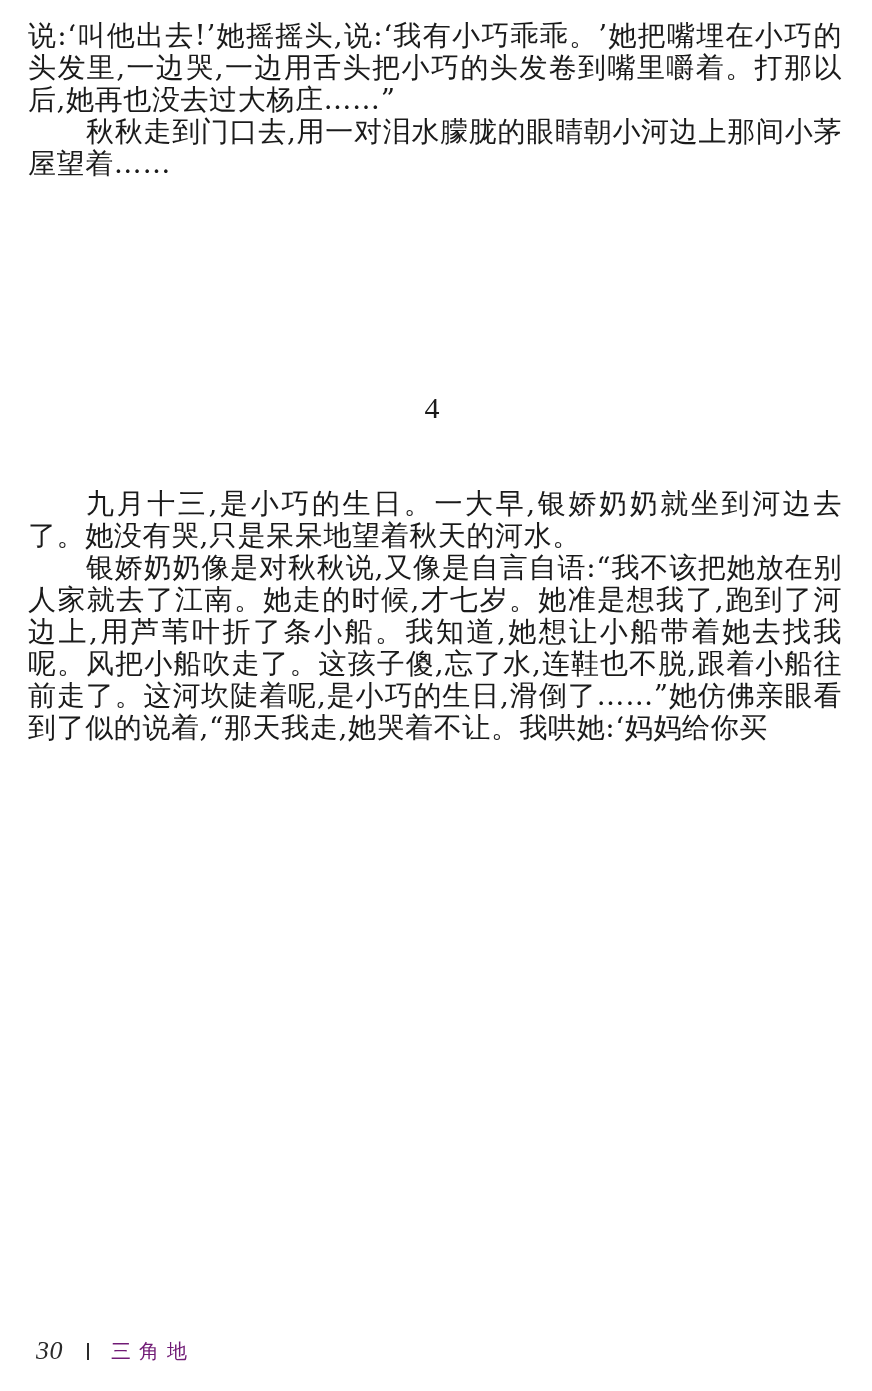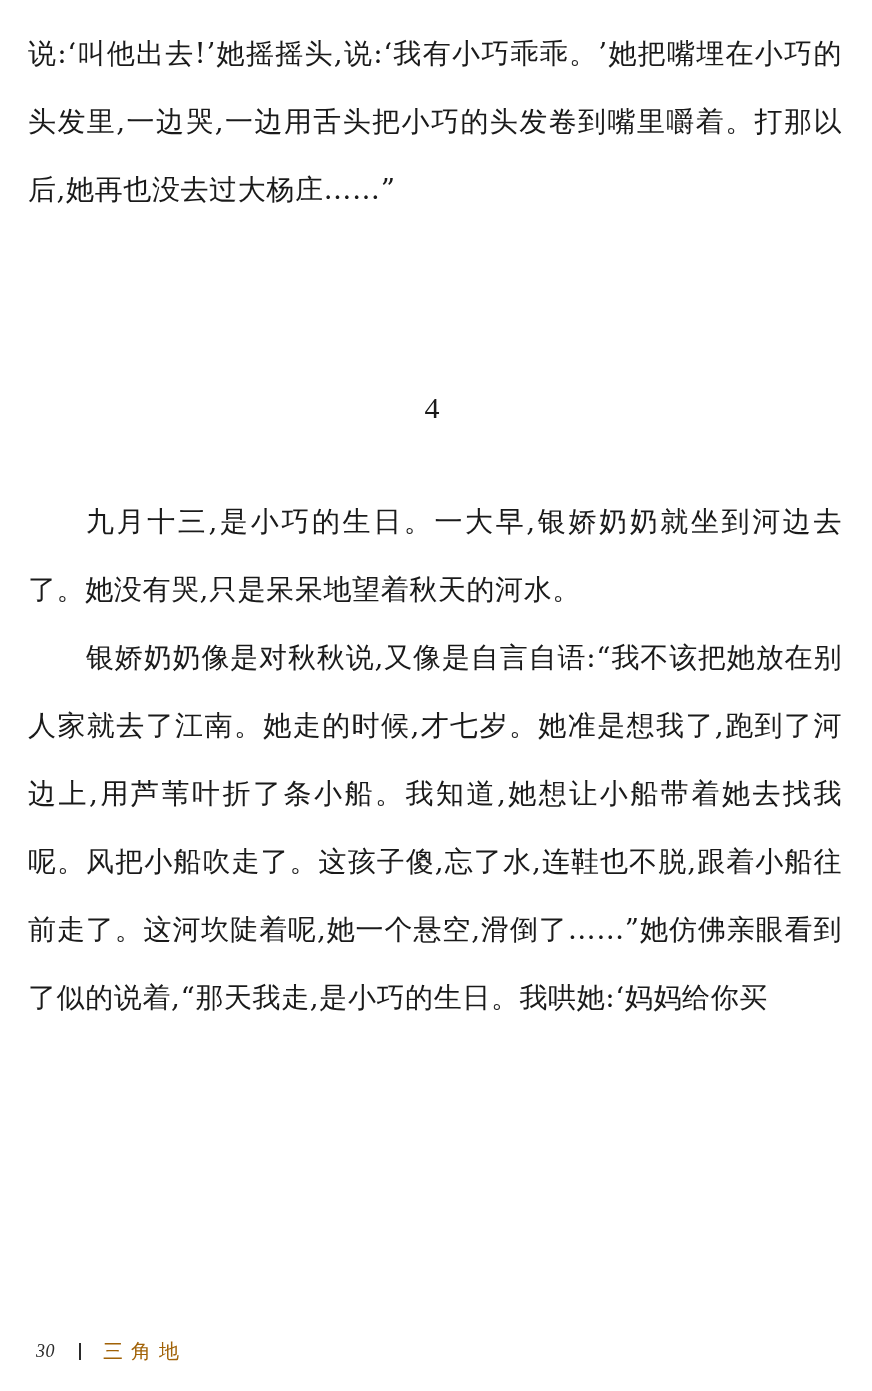--- a/index.html
+++ b/index.html
@@ -20,21 +20,21 @@
       left: 0;
       top: 0;
       width: 872px;
       height: 1391px;
     }
     .text-block {
       position: absolute;
       left: 28px;
       width: 814px;
       font-size: 28px;
-      line-height: 68px;
+      line-height: 32px;
       letter-spacing: 0.6px;
     }
     .text-block p {
       margin: 0;
       text-align: justify;
       text-align-last: left;
     }
     .text-block p.indent {
       text-indent: 58px;
     }
@@ -60,52 +60,53 @@
       left: 36px;
       top: 1333px;
       height: 36px;
       display: flex;
       align-items: center;
       color: #2a2a2a;
     }
     .page-number {
       font-family: "Liberation Serif", serif;
       font-style: italic;
-      font-size: 18px;
+      font-size: 26px;
       letter-spacing: 0.5px;
     }
     .footer-divider {
       display: inline-block;
       width: 2px;
       height: 17px;
       background: #2a2a2a;
       margin-left: 24px;
       margin-right: 22px;
     }
     .book-title {
       font-family: Liberation Mono, monospace;
       font-size: 20px;
       letter-spacing: 8px;
-      color: #a16207;
+      color: #701a75;
     }
   </style>
 </head>
 <body>
 
 <div class="page">
 
   <div class="text-block block-top">
     <p>说:‘叫他出去!’她摇摇头,说:‘我有小巧乖乖。’她把嘴埋在小巧的头发里,一边哭,一边用舌头把小巧的头发卷到嘴里嚼着。打那以后,她再也没去过大杨庄……”</p>
+    <p class="indent">秋秋走到门口去,用一对泪水朦胧的眼睛朝小河边上那间小茅屋望着……</p>
   </div>
 
   <div class="section-number">4</div>
 
   <div class="text-block block-main">
     <p class="indent">九月十三,是小巧的生日。一大早,银娇奶奶就坐到河边去了。她没有哭,只是呆呆地望着秋天的河水。</p>
-    <p class="indent">银娇奶奶像是对秋秋说,又像是自言自语:“我不该把她放在别人家就去了江南。她走的时候,才七岁。她准是想我了,跑到了河边上,用芦苇叶折了条小船。我知道,她想让小船带着她去找我呢。风把小船吹走了。这孩子傻,忘了水,连鞋也不脱,跟着小船往前走了。这河坎陡着呢,她一个悬空,滑倒了……”她仿佛亲眼看到了似的说着,“那天我走,是小巧的生日。我哄她:‘妈妈给你买</p>
+    <p class="indent">银娇奶奶像是对秋秋说,又像是自言自语:“我不该把她放在别人家就去了江南。她走的时候,才七岁。她准是想我了,跑到了河边上,用芦苇叶折了条小船。我知道,她想让小船带着她去找我呢。风把小船吹走了。这孩子傻,忘了水,连鞋也不脱,跟着小船往前走了。这河坎陡着呢,是小巧的生日,滑倒了……”她仿佛亲眼看到了似的说着,“那天我走,她哭着不让。我哄她:‘妈妈给你买</p>
   </div>
 
   <div class="footer">
     <span class="page-number">30</span>
     <span class="footer-divider"></span>
     <span class="book-title">三角地</span>
   </div>
 
 </div>
 

